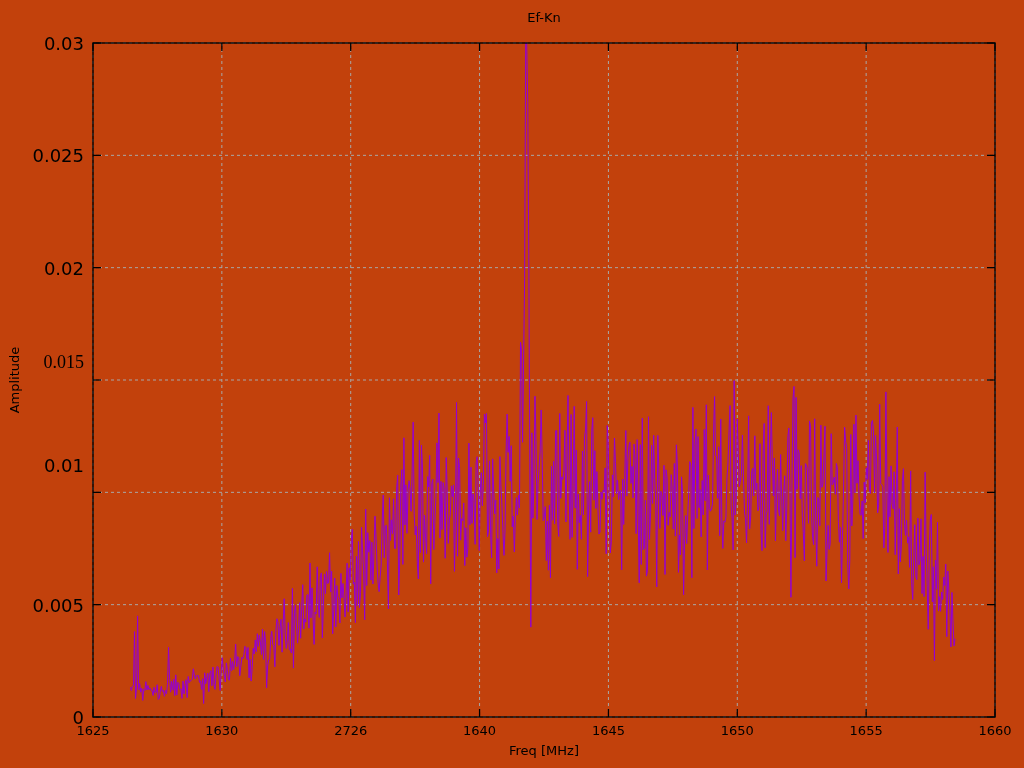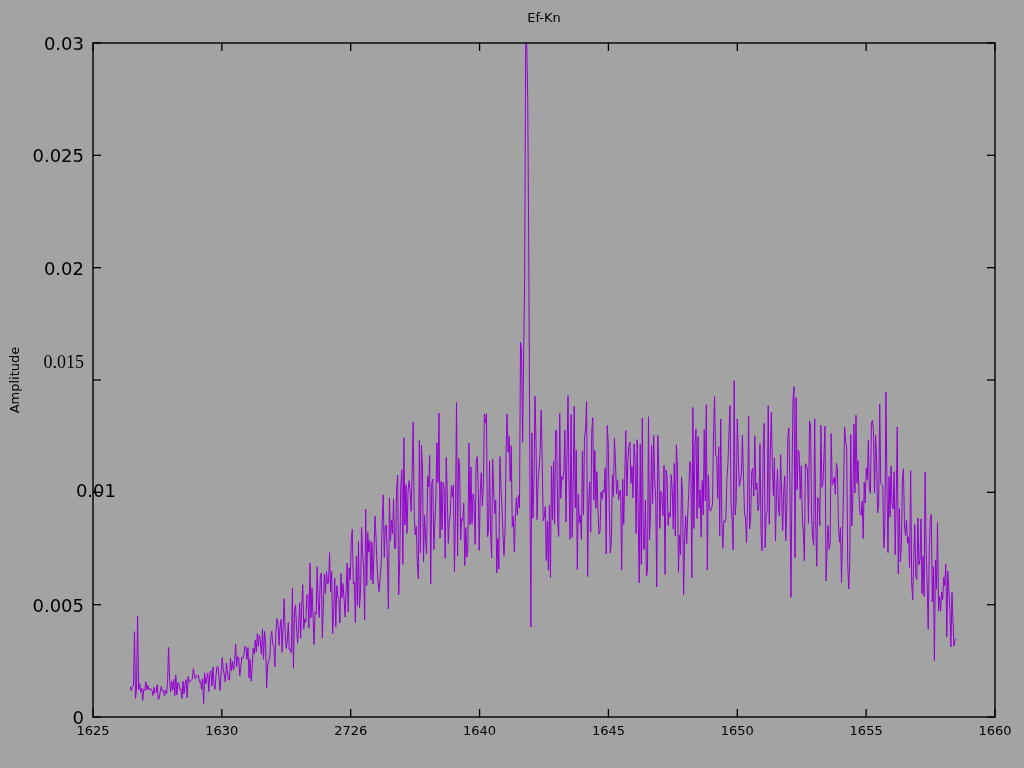--- a/index.html
+++ b/index.html
@@ -1,19 +1,19 @@
 <!DOCTYPE html>
 <html><head>
 <meta charset="utf-8">
 <style>
   html,body{margin:0;padding:0;background:#ffffff;}
   .figure{
     position:relative;
     width:1024px;height:768px;
-    background:#a3a3a3;
+    background:#c2410c;
     font-family:"DejaVu Sans","Liberation Sans",sans-serif;
     color:#000;
     overflow:hidden;
   }
   .figure svg{position:absolute;left:0;top:0;}
   .chart-title{
     position:absolute;top:10px;left:93px;width:902px;
     text-align:center;font-size:13px;line-height:15px;
   }
   .x-axis-title{
@@ -82,24 +82,25 @@
       <line x1="995" y1="267.66666666666663" x2="987" y2="267.66666666666663" stroke="#000000" stroke-width="1.3"></line>
       <line x1="93" y1="155.33333333333326" x2="101" y2="155.33333333333326" stroke="#000000" stroke-width="1.3"></line>
       <line x1="995" y1="155.33333333333326" x2="987" y2="155.33333333333326" stroke="#000000" stroke-width="1.3"></line>
       <line x1="93" y1="43" x2="101" y2="43" stroke="#000000" stroke-width="1.3"></line>
       <line x1="995" y1="43" x2="987" y2="43" stroke="#000000" stroke-width="1.3"></line>
       <path d="M130.37 687.06L131.40 690.58L132.43 686.10L133.47 685.44L134.50 631.63L135.53 698.41L136.56 688.05L137.59 615.90L138.63 689.90L139.66 683.59L140.69 692.16L141.72 688.26L142.75 700.40L143.79 689.16L144.82 690.45L145.85 681.66L146.88 690.00L147.92 685.36L148.95 689.59L149.98 688.08L151.01 690.08L152.04 690.55L153.08 695.53L154.11 687.33L155.14 693.05L156.17 692.28L157.20 684.70L158.24 699.46L159.27 698.25L160.30 691.40L161.33 686.40L162.37 691.44L163.40 690.40L164.43 696.25L165.46 690.45L166.49 693.89L167.53 683.55L168.56 647.35L169.59 678.22L170.62 692.17L171.65 681.28L172.69 690.16L173.72 679.22L174.75 695.67L175.78 674.88L176.82 695.03L177.85 682.32L178.88 683.58L179.91 689.61L180.94 688.85L181.98 698.42L183.01 681.06L184.04 693.90L185.07 684.25L186.10 679.65L187.14 697.63L188.17 676.41L189.20 682.64L190.23 680.89L191.27 680.15L192.30 679.22L193.33 668.79L194.36 675.14L195.39 678.71L196.43 675.44L197.46 675.82L198.49 675.52L199.52 682.38L200.55 680.89L201.59 689.47L202.62 678.75L203.65 703.52L204.68 672.84L205.72 683.78L206.75 677.36L207.78 673.25L208.81 691.65L209.84 673.29L210.88 670.68L211.91 685.77L212.94 667.01L213.97 683.88L215.00 689.35L216.04 674.90L217.07 666.54L218.10 667.11L219.13 679.07L220.17 690.46L221.20 672.02L222.23 657.67L223.26 669.23L224.29 675.11L225.33 681.99L226.36 662.92L227.39 670.68L228.42 679.66L229.45 680.13L230.49 658.11L231.52 670.60L232.55 661.57L233.58 669.97L234.62 662.03L235.65 644.06L236.68 666.84L237.71 656.52L238.74 657.43L239.78 675.71L240.81 666.79L241.84 657.34L242.87 658.43L243.90 655.20L244.94 646.34L245.97 647.75L247.00 659.45L248.03 647.45L249.07 677.87L250.10 659.33L251.13 681.07L252.16 668.59L253.19 648.25L254.23 653.90L255.26 639.91L256.29 651.60L257.32 633.72L258.35 646.30L259.39 635.11L260.42 641.94L261.45 654.51L262.48 629.11L263.52 659.36L264.55 631.59L265.58 642.15L266.61 687.76L267.64 666.02L268.68 659.87L269.71 659.49L270.74 637.54L271.77 631.25L272.80 644.82L273.84 646.01L274.87 666.83L275.90 631.43L276.93 618.73L277.97 622.22L279.00 645.33L280.03 627.67L281.06 619.43L282.09 652.18L283.13 625.43L284.16 598.77L285.19 633.16L286.22 648.43L287.25 641.54L288.29 622.54L289.32 649.87L290.35 649.16L291.38 653.08L292.42 588.36L293.45 668.09L294.48 612.56L295.51 604.83L296.54 626.97L297.58 643.17L298.61 627.52L299.64 602.69L300.67 638.24L301.71 606.48L302.74 584.69L303.77 629.11L304.80 618.96L305.83 622.17L306.87 595.15L307.90 594.56L308.93 628.18L309.96 562.98L310.99 617.82L312.03 587.92L313.06 617.00L314.09 644.42L315.12 611.96L316.16 614.10L317.19 566.81L318.22 603.64L319.25 617.53L320.28 577.04L321.32 572.91L322.35 637.93L323.38 605.34L324.41 574.03L325.44 593.57L326.48 571.54L327.51 583.56L328.54 582.97L329.57 552.76L330.61 591.94L331.64 571.22L332.67 633.76L333.70 610.69L334.73 578.17L335.77 627.00L336.80 585.50L337.83 596.35L338.86 599.55L339.89 622.99L340.93 573.39L341.96 597.91L342.99 583.49L344.02 598.29L345.06 617.01L346.09 591.62L347.12 563.21L348.15 611.88L349.18 567.76L350.22 579.98L351.25 540.94L352.28 529.30L353.31 584.15L354.34 582.12L355.38 622.63L356.41 556.34L357.44 605.50L358.47 541.47L359.51 607.61L360.54 592.35L361.57 527.36L362.60 551.88L363.63 570.50L364.67 619.71L365.70 509.06L366.73 585.46L367.76 532.70L368.79 552.18L369.83 540.52L370.86 580.08L371.89 542.20L372.92 583.97L373.96 553.35L374.99 516.14L376.02 537.00L377.05 566.10L378.08 582.63L379.12 591.65L380.15 576.69L381.18 564.90L382.21 520.67L383.24 494.98L384.28 557.64L385.31 525.96L386.34 525.28L387.37 560.83L388.41 608.98L389.44 497.72L390.47 540.57L391.50 519.90L392.53 533.63L393.57 498.84L394.60 548.35L395.63 548.49L396.66 487.83L397.69 475.23L398.73 595.00L399.76 558.49L400.79 486.18L401.82 469.73L402.86 564.43L403.89 437.82L404.92 524.91L405.95 484.83L406.98 533.32L408.02 491.62L409.05 480.71L410.08 489.47L411.11 511.34L412.14 472.80L413.18 422.08L414.21 514.80L415.24 535.01L416.27 526.13L417.31 562.82L418.34 578.97L419.37 440.44L420.40 552.63L421.43 445.16L422.47 467.11L423.50 562.09L424.53 515.29L425.56 537.26L426.59 553.71L427.63 476.59L428.66 486.79L429.69 455.39L430.72 583.86L431.76 483.40L432.79 479.22L433.82 549.64L434.85 522.53L435.88 497.57L436.92 442.86L437.95 482.63L438.98 413.10L440.01 538.07L441.04 481.35L442.08 529.58L443.11 482.60L444.14 488.40L445.17 558.25L446.21 457.51L447.24 492.45L448.27 543.37L449.30 521.12L450.33 513.86L451.37 485.86L452.40 496.57L453.43 484.90L454.46 571.39L455.49 513.32L456.53 402.53L457.56 556.18L458.59 458.06L459.62 467.56L460.66 540.15L461.69 518.74L462.72 520.58L463.75 502.94L464.78 565.57L465.82 527.74L466.85 557.15L467.88 548.47L468.91 443.15L469.95 524.79L470.98 467.13L472.01 523.38L473.04 493.85L474.07 501.32L475.11 544.34L476.14 463.05L477.17 456.70L478.20 484.77L479.23 550.41L480.27 491.88L481.30 472.72L482.33 505.85L483.36 484.33L484.40 414.04L485.43 422.85L486.46 413.46L487.49 536.66L488.52 531.27L489.56 460.82L490.59 533.22L491.62 557.99L492.65 458.91L493.68 489.97L494.72 513.79L495.75 500.14L496.78 572.84L497.81 538.64L498.85 569.04L499.88 456.58L500.91 485.73L501.94 505.32L502.97 532.42L504.01 555.38L505.04 529.77L506.07 452.61L507.10 414.11L508.13 452.36L509.17 436.42L510.20 481.23L511.23 445.68L512.26 526.79L513.30 516.02L514.33 551.88L515.36 517.25L516.39 497.73L517.42 515.07L518.46 495.20L519.49 507.87L520.52 342.06L521.55 349.88L522.58 442.31L523.62 359.02L524.65 277.74L525.68 43.00L526.71 43.00L527.75 102.40L528.78 254.33L529.81 462.48L530.84 627.13L531.87 432.84L532.91 518.16L533.94 483.19L534.97 396.20L536.00 440.49L537.03 519.52L538.07 482.51L539.10 468.26L540.13 451.39L541.16 409.99L542.20 459.44L543.23 520.71L544.26 516.50L545.29 506.64L546.32 560.54L547.36 521.15L548.39 570.19L549.42 505.19L550.45 577.71L551.48 466.05L552.52 520.23L553.55 461.34L554.58 523.87L555.61 430.69L556.65 430.54L557.68 522.60L558.71 536.44L559.74 413.51L560.77 498.32L561.81 476.86L562.84 479.51L563.87 471.20L564.90 430.27L565.93 521.95L566.97 457.29L568.00 395.44L569.03 484.90L570.06 539.37L571.10 414.47L572.13 537.31L573.16 484.56L574.19 406.34L575.22 508.12L576.26 450.09L577.29 569.41L578.32 494.10L579.35 522.55L580.38 515.47L581.42 539.33L582.45 451.13L583.48 514.97L584.51 437.02L585.55 430.02L586.58 401.48L587.61 576.50L588.64 505.65L589.67 481.66L590.71 532.18L591.74 431.48L592.77 417.69L593.80 500.18L594.83 450.58L595.87 508.41L596.90 471.59L597.93 508.17L598.96 534.05L600.00 532.08L601.03 491.96L602.06 499.30L603.09 490.05L604.12 492.35L605.16 467.90L606.19 553.82L607.22 425.49L608.25 442.62L609.28 509.87L610.32 553.02L611.35 541.68L612.38 474.92L613.41 496.87L614.45 438.03L615.48 462.41L616.51 493.95L617.54 480.25L618.57 499.69L619.61 491.91L620.64 490.01L621.67 569.87L622.70 479.31L623.73 524.47L624.77 476.03L625.80 430.50L626.83 496.12L627.86 460.33L628.90 446.22L629.93 442.14L630.96 483.38L631.99 466.38L633.02 497.94L634.06 444.00L635.09 458.84L636.12 533.65L637.15 439.59L638.19 514.83L639.22 582.82L640.25 444.59L641.28 564.47L642.31 418.19L643.35 549.80L644.38 547.80L645.41 500.09L646.44 576.15L647.47 570.72L648.51 416.73L649.54 539.41L650.57 512.75L651.60 445.29L652.64 503.45L653.67 435.36L654.70 479.26L655.73 498.84L656.76 586.89L657.80 435.46L658.83 469.16L659.86 528.38L660.89 491.29L661.92 495.40L662.96 515.50L663.99 465.33L665.02 574.50L666.05 469.85L667.09 477.61L668.12 525.28L669.15 512.49L670.18 516.82L671.21 474.65L672.25 489.54L673.28 529.14L674.31 463.45L675.34 536.07L676.37 444.80L677.41 466.11L678.44 572.38L679.47 534.93L680.50 554.91L681.54 476.85L682.57 493.16L683.60 594.81L684.63 538.71L685.66 515.58L686.70 543.63L687.73 515.12L688.76 491.54L689.79 461.60L690.82 465.26L691.86 577.81L692.89 407.39L693.92 528.55L694.95 445.73L695.99 429.07L697.02 518.50L698.05 436.51L699.08 507.67L700.11 489.62L701.15 536.86L702.18 480.53L703.21 514.93L704.24 429.50L705.27 500.75L706.31 404.75L707.34 570.00L708.37 475.19L709.40 507.42L710.44 511.21L711.47 508.96L712.50 503.85L713.53 433.18L714.56 396.57L715.60 455.54L716.63 455.97L717.66 498.37L718.69 446.71L719.72 535.78L720.76 419.16L721.79 518.33L722.82 548.36L723.85 520.86L724.89 522.21L725.92 517.65L726.95 478.19L727.98 463.02L729.01 431.77L730.05 405.55L731.08 504.42L732.11 518.83L733.14 549.90L734.17 380.61L735.21 515.06L736.24 499.67L737.27 418.96L738.30 454.58L739.34 486.49L740.37 481.36L741.40 474.52L742.43 435.08L743.46 475.39L744.50 512.87L745.53 518.80L746.56 542.82L747.59 499.47L748.62 415.89L749.66 528.93L750.69 516.64L751.72 471.57L752.75 468.45L753.79 495.96L754.82 435.80L755.85 489.76L756.88 483.04L757.91 510.78L758.95 506.35L759.98 443.70L761.01 531.24L762.04 550.63L763.07 455.53L764.11 423.45L765.14 547.87L766.17 515.27L767.20 511.00L768.24 405.73L769.27 524.35L770.30 453.15L771.33 412.56L772.36 465.43L773.40 495.81L774.43 457.95L775.46 540.99L776.49 494.59L777.52 469.04L778.56 510.36L779.59 515.88L780.62 454.55L781.65 495.69L782.69 530.66L783.72 491.01L784.75 475.77L785.78 540.77L786.81 506.87L787.85 436.71L788.88 427.95L789.91 486.70L790.94 597.30L791.98 480.95L793.01 398.21L794.04 386.45L795.07 557.66L796.10 397.38L797.14 489.41L798.17 449.82L799.20 453.21L800.23 498.83L801.26 465.63L802.30 516.21L803.33 532.54L804.36 560.82L805.39 463.59L806.43 465.37L807.46 470.02L808.49 523.29L809.52 420.88L810.55 425.73L811.59 516.66L812.62 537.59L813.65 544.77L814.68 418.80L815.71 520.49L816.75 566.22L817.78 497.48L818.81 499.87L819.84 525.65L820.88 425.07L821.91 487.30L822.94 483.88L823.97 456.25L825.00 426.28L826.04 581.00L827.07 549.56L828.10 525.42L829.13 549.41L830.16 543.68L831.20 433.66L832.23 484.77L833.26 482.57L834.29 477.17L835.33 494.29L836.36 463.50L837.39 468.17L838.42 522.47L839.45 542.21L840.49 527.42L841.52 582.60L842.55 534.88L843.58 487.15L844.61 427.24L845.65 441.31L846.68 447.25L847.71 564.27L848.74 588.94L849.78 560.64L850.81 434.43L851.84 525.90L852.87 499.34L853.90 424.21L854.94 492.88L855.97 415.11L857.00 483.26L858.03 460.67L859.06 496.54L860.10 514.57L861.13 515.15L862.16 500.95L863.19 538.58L864.23 482.11L865.26 503.03L866.29 467.80L867.32 479.47L868.35 440.33L869.39 489.81L870.42 493.41L871.45 422.78L872.48 420.53L873.51 431.28L874.55 492.80L875.58 435.41L876.61 460.87L877.64 512.85L878.68 504.25L879.71 404.10L880.74 483.62L881.77 484.68L882.80 486.64L883.84 547.98L884.87 526.63L885.90 391.92L886.93 484.62L887.96 552.48L889.00 476.65L890.03 516.80L891.06 465.88L892.09 503.73L893.13 508.79L894.16 471.75L895.19 554.76L896.22 501.02L897.25 426.99L898.29 574.01L899.32 508.71L900.35 561.88L901.38 545.33L902.41 480.37L903.45 468.67L904.48 524.75L905.51 535.35L906.54 520.20L907.58 543.17L908.61 536.80L909.64 567.39L910.67 470.90L911.70 583.56L912.74 599.53L913.77 556.41L914.80 524.70L915.83 576.80L916.86 579.56L917.90 518.07L918.93 564.84L919.96 560.28L920.99 518.87L922.03 593.54L923.06 556.45L924.09 596.51L925.12 472.10L926.15 548.46L927.19 585.72L928.22 629.34L929.25 550.68L930.28 519.68L931.31 514.50L932.35 601.87L933.38 566.77L934.41 660.56L935.44 560.06L936.48 589.22L937.51 522.30L938.54 611.09L939.57 596.62L940.60 611.33L941.64 592.04L942.67 599.48L943.70 577.03L944.73 585.53L945.76 564.06L946.80 636.66L947.83 571.02L948.86 590.98L949.89 609.21L950.93 646.87L951.96 592.43L952.99 622.00L954.02 645.86L955.05 638.66" fill="none" stroke="#9400d3" stroke-width="1"></path>
       <rect x="93" y="43" width="902" height="674" fill="none" stroke="#000000" stroke-width="1.4"></rect>
     </svg>
   <div class="chart-title">Ef-Kn</div>
   <div class="y-axis-title">Amplitude</div>
+  <div class="x-axis-title">Freq [MHz]</div>
   <div id="ytick-labels">
       <div class="ytick-label" style="top: 710px;">0</div>
       <div class="ytick-label" style="top: 597.667px;">0.005</div>
-      <div class="ytick-label" style="top: 483px; padding-left: 32px;">0.01</div>
+      <div class="ytick-label" style="top: 458px;">0.01</div>
       <div class="ytick-label" style="top: 355px; font-family: Liberation Serif, serif;">0.015</div>
       <div class="ytick-label" style="top: 260.667px;">0.02</div>
       <div class="ytick-label" style="top: 148.333px;">0.025</div>
       <div class="ytick-label" style="top: 36px;">0.03</div>
     </div>
   <div id="xtick-labels">
       <div class="xtick-label" style="left: 63px; top: 723px;">1625</div>
       <div class="xtick-label" style="left: 191.857px; top: 723px;">1630</div>
       <div class="xtick-label" style="left: 320.714px; top: 723px;">2726</div>
       <div class="xtick-label" style="left: 449.571px; top: 723px;">1640</div>

